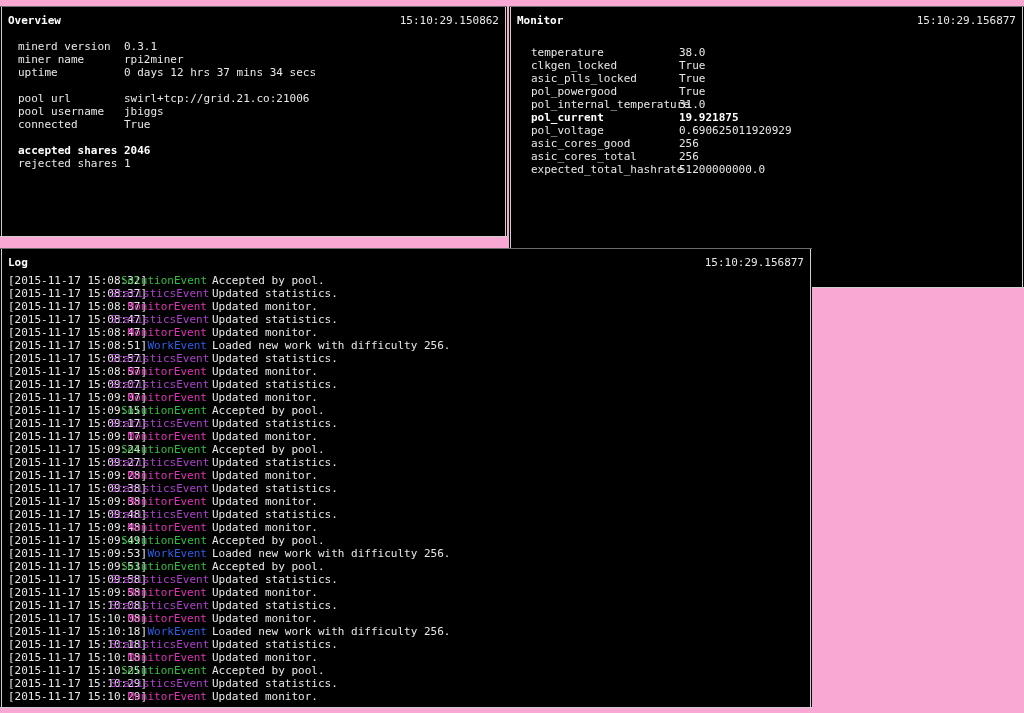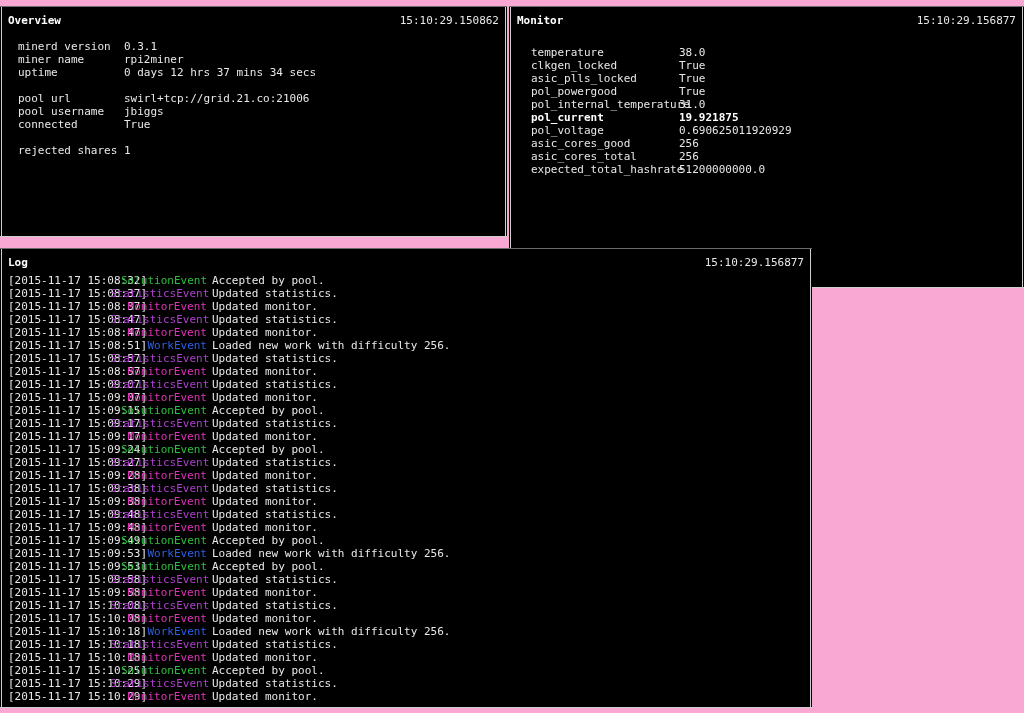--- a/index.html
+++ b/index.html
@@ -173,20 +173,21 @@
 
       <div class="rows" id="overview-rows" style="top:33px;text-align:center;">
           <div class="row"><span class="k">minerd version</span><span class="v">0.3.1</span></div>
           <div class="row"><span class="k">miner name</span><span class="v">rpi2miner</span></div>
           <div class="row"><span class="k">uptime</span><span class="v">0 days 12 hrs 37 mins 34 secs</span></div>
           <div class="row">&nbsp;</div>
           <div class="row"><span class="k">pool url</span><span class="v">swirl+tcp://grid.21.co:21006</span></div>
           <div class="row"><span class="k">pool username</span><span class="v">jbiggs</span></div>
           <div class="row"><span class="k">connected</span><span class="v">True</span></div>
           <div class="row">&nbsp;</div>
+          <div class="row bold"><span class="k">accepted shares</span><span class="v">2046</span></div>
           <div class="row"><span class="k">rejected shares</span><span class="v">1</span></div>
         </div>
 
     </div>
   </div>
 
   <div class="panel" id="panel-monitor" style="left:509px; top:6px; width:515px; height:282px;">
     <div class="panel-topline"></div>
     <div class="panel-botline"></div>
     <div class="vbar" style="left:1px; top:1px; bottom:1px;"></div>

